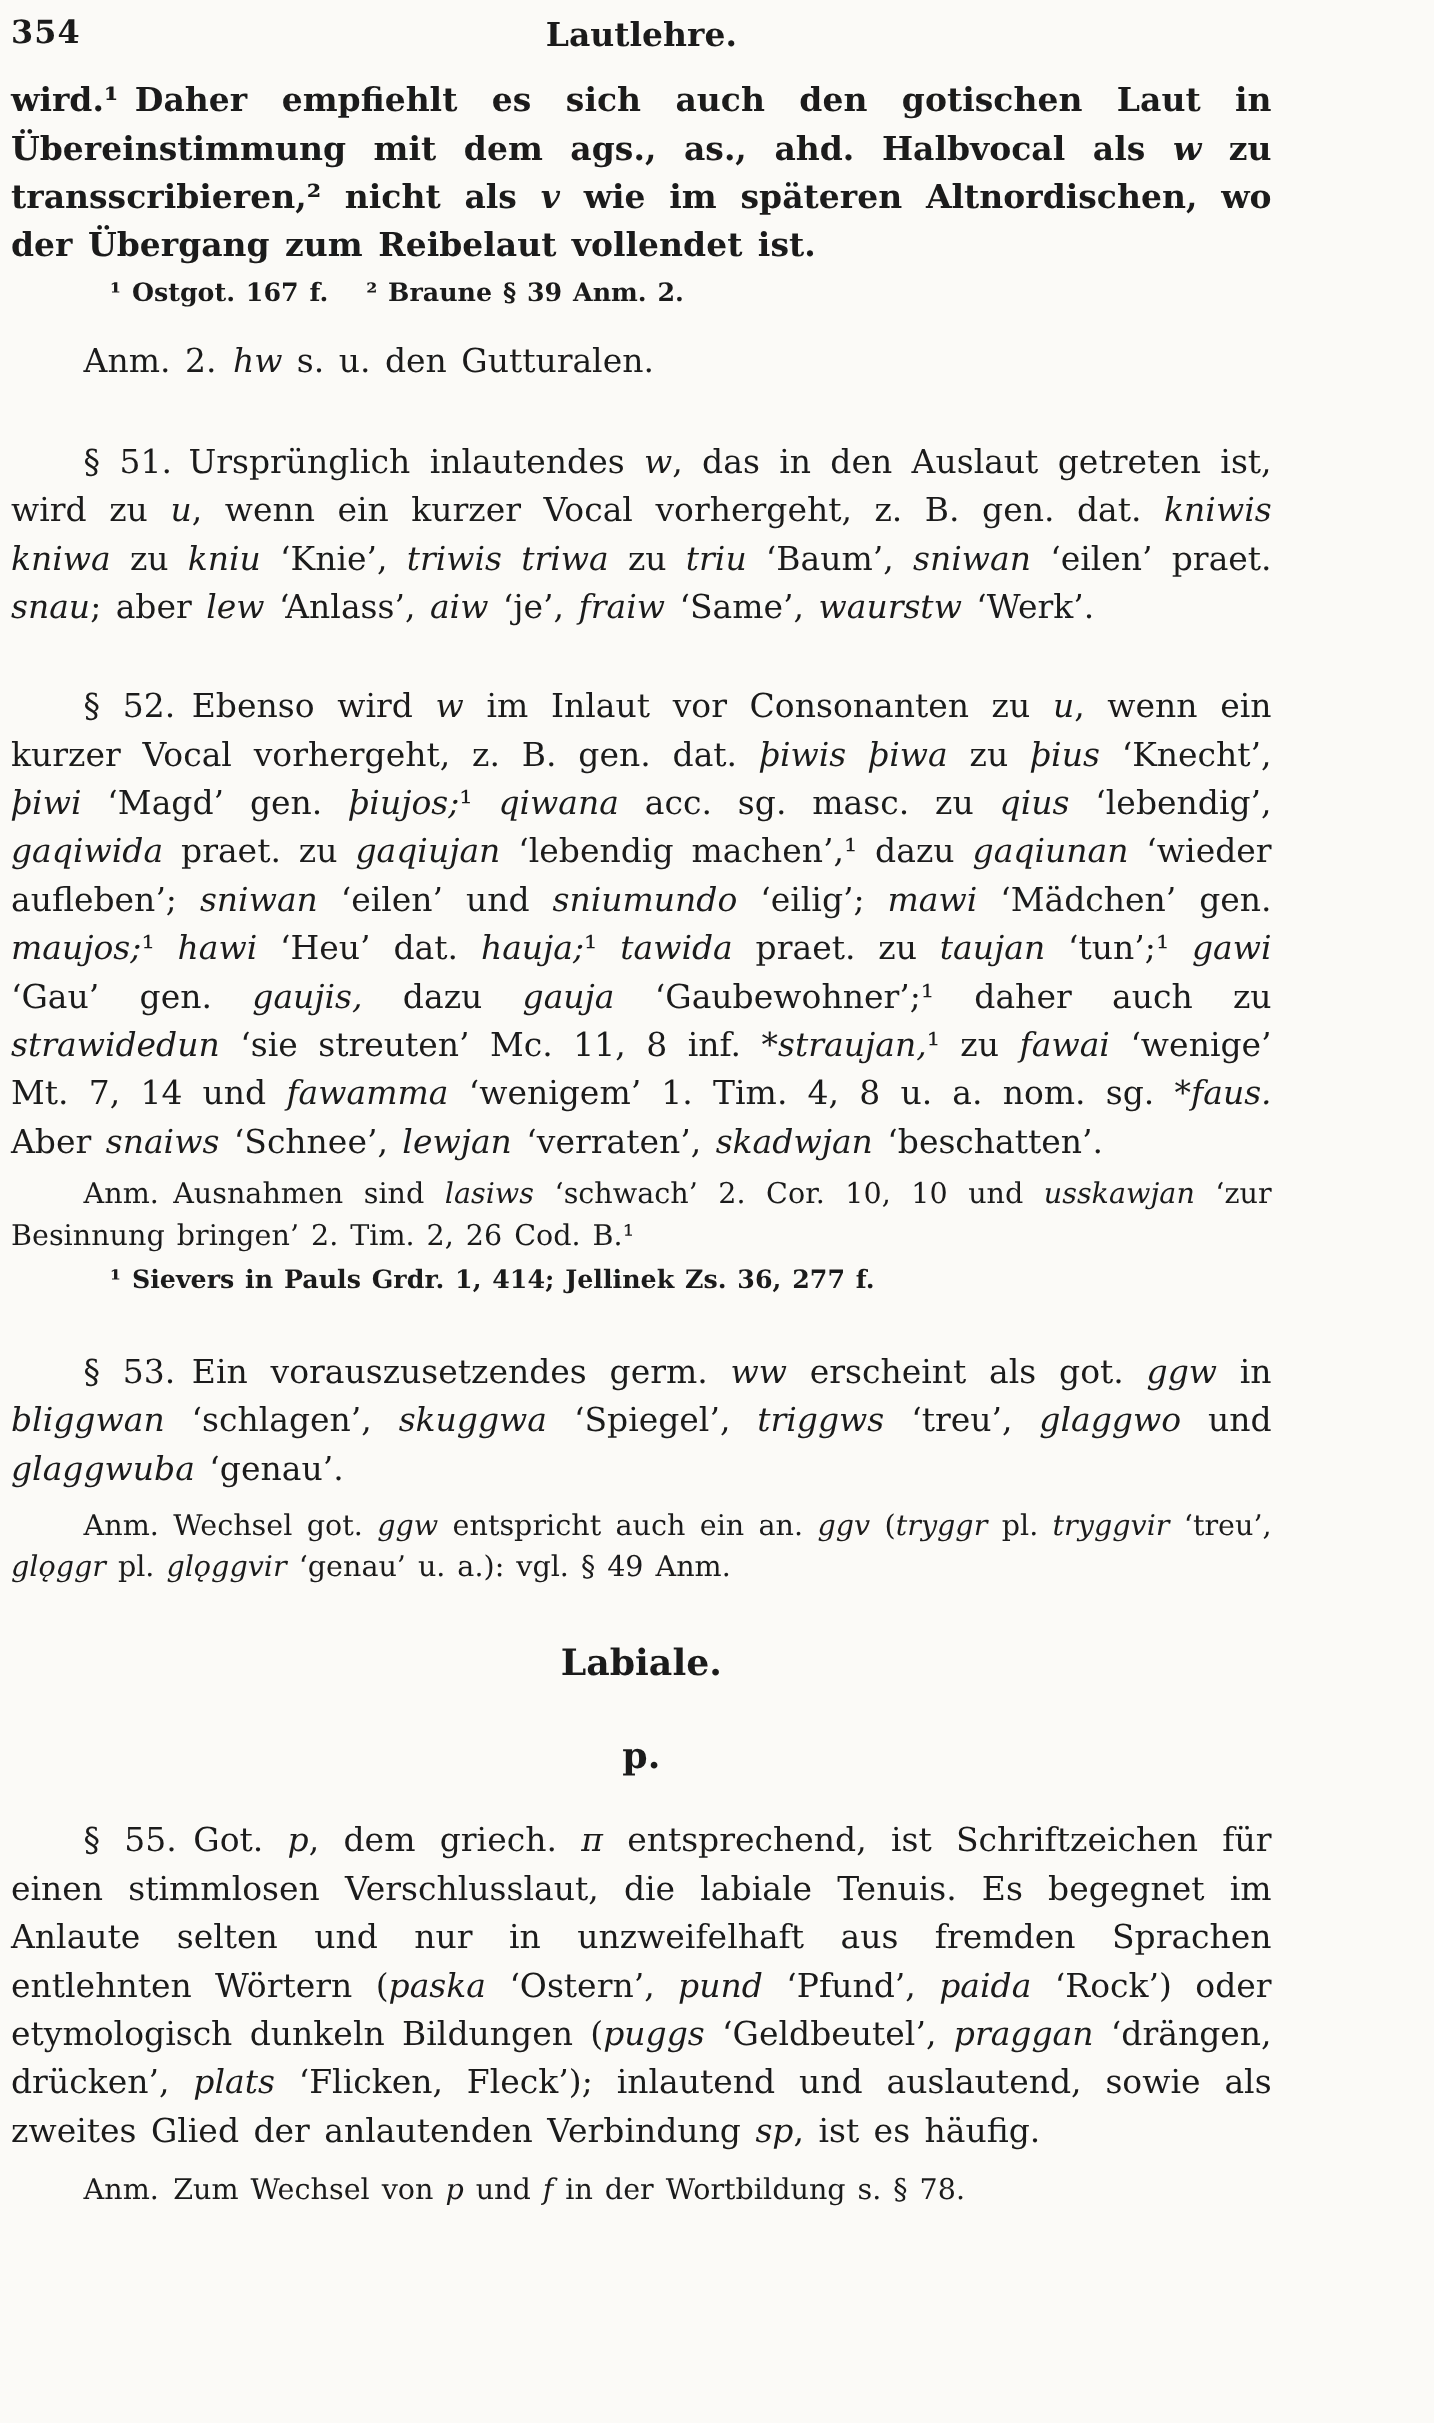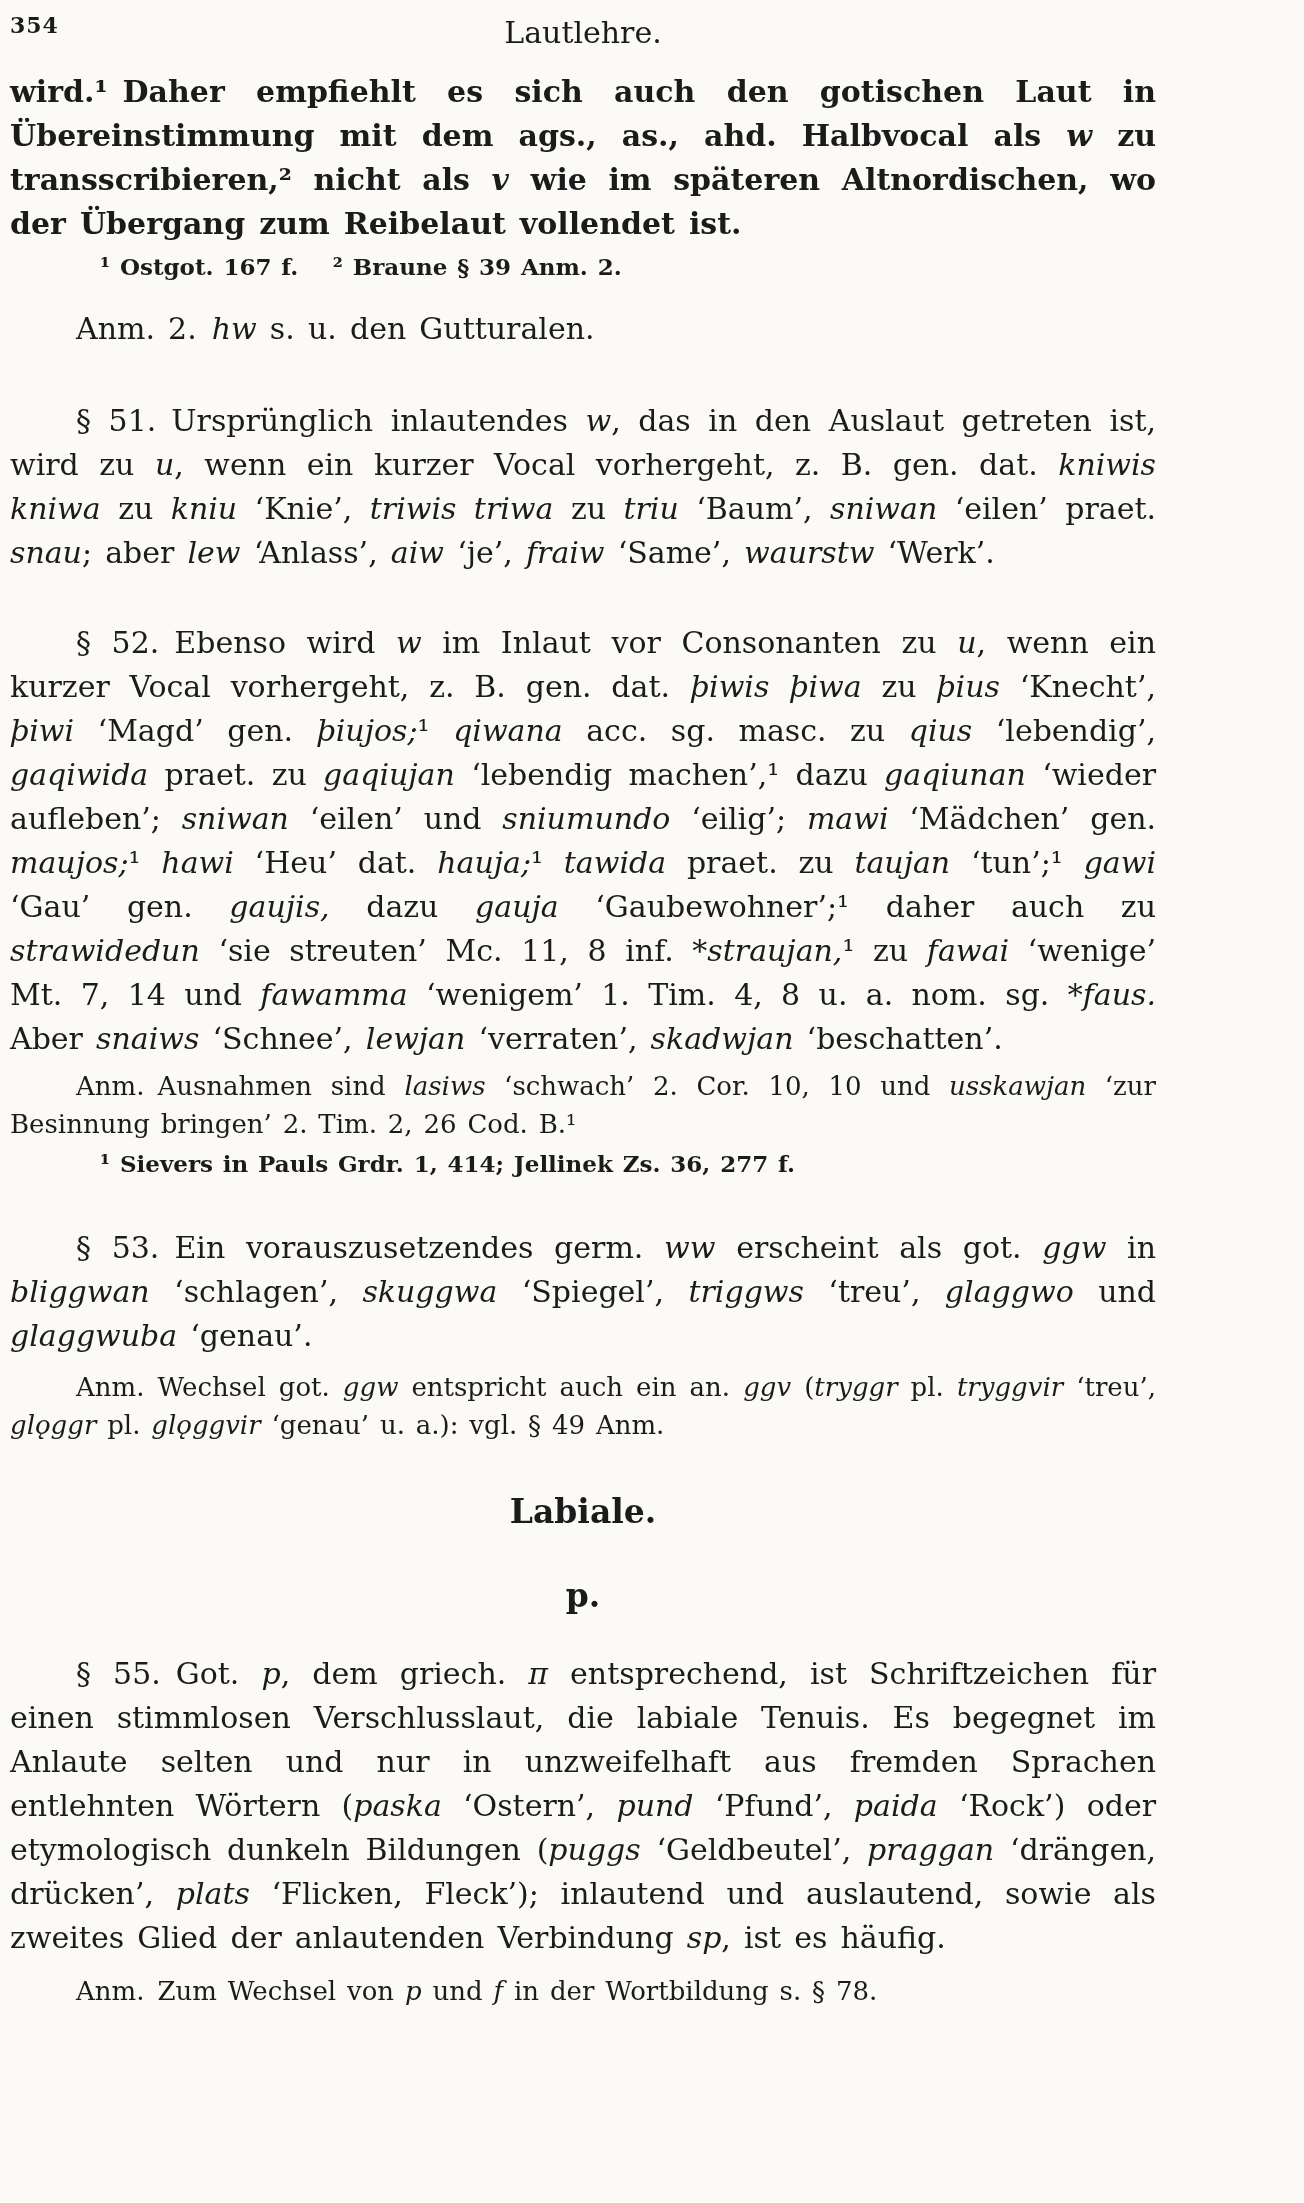--- a/index.html
+++ b/index.html
@@ -16,29 +16,30 @@
     padding: 12px 148px 0 10px;
   }
   .header {
     position: relative;
     height: 44px;
     margin-bottom: 14px;
   }
   .pageno {
     position: absolute;
     left: 0; top: 0;
-    font-size: 22px;
+    font-size: 29px;
     font-weight: 600;
     letter-spacing: 1px;
   }
   .runtitle {
     display: block;
     text-align: center;
     font-size: 30px;
     padding-top: 3px;
+    font-weight: bold;
   }
   p, h2, h3 { margin: 0; }
   .bd {
     font-size: 30px;
     line-height: 44px;
     text-align: justify;
     word-spacing: 0.12em;
   }
   .ind { text-indent: 66px; }
   .fn {

